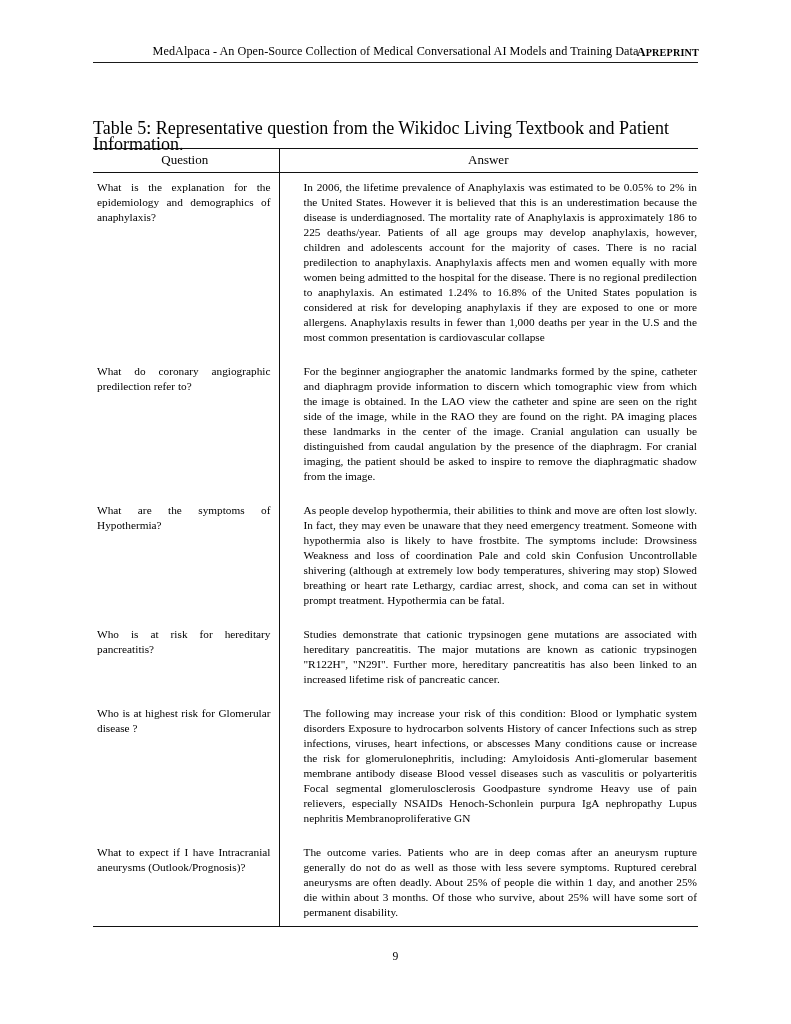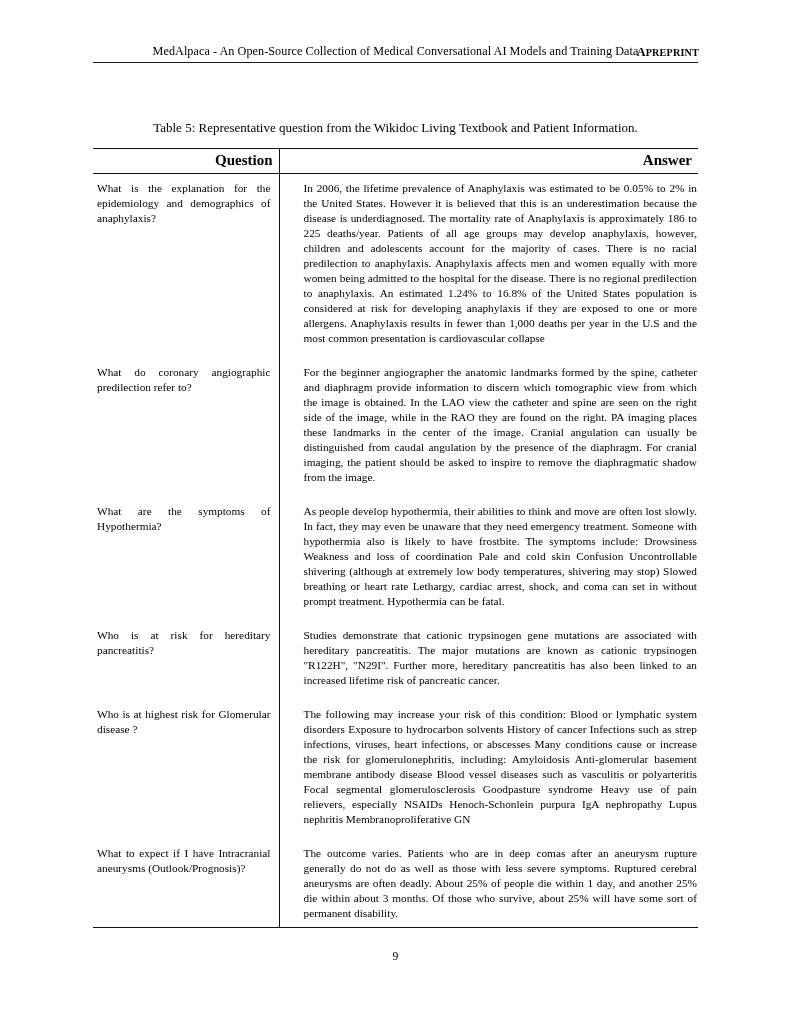--- a/index.html
+++ b/index.html
@@ -64,22 +64,22 @@
     height: 0;
     border-top: 1.1px solid #1a1a1a;
   }
 
   
   .table-caption {
     position: absolute;
     left: 93px;
     top: 120px;
     width: 605px;
-    text-align: center;
-    font-size: 13px;
+    text-align: left;
+    font-size: 18px;
     line-height: 16px;
   }
 
   
   .table-wrap {
     position: absolute;
     left: 93px;
     top: 148px;
     width: 605px;
   }
@@ -108,23 +108,23 @@
   }
   .rule-bot td {
     border-top: 1.4px solid #111;
     height: 0;
     padding: 0;
     font-size: 0;
     line-height: 0;
   }
 
   thead th {
-    text-align: right;
-    font-weight: bold;
-    font-size: 15px;
+    text-align: center;
+    font-weight: normal;
+    font-size: 13px;
     padding: 3px 6px 4px 4px;
     vertical-align: top;
   }
   thead th.col-answer {
     border-left: 1.1px solid #111;
     padding-left: 5px;
   }
 
   tbody td {
     vertical-align: top;

